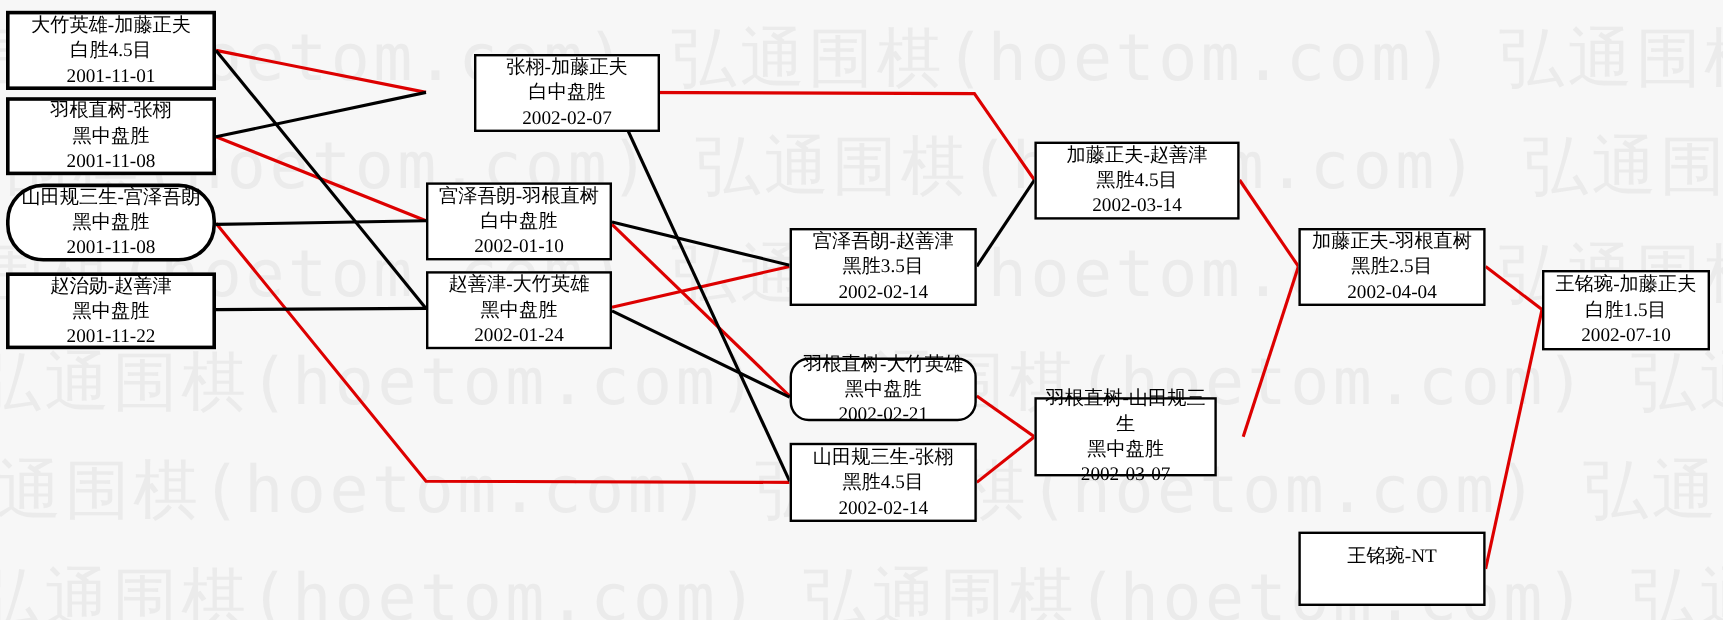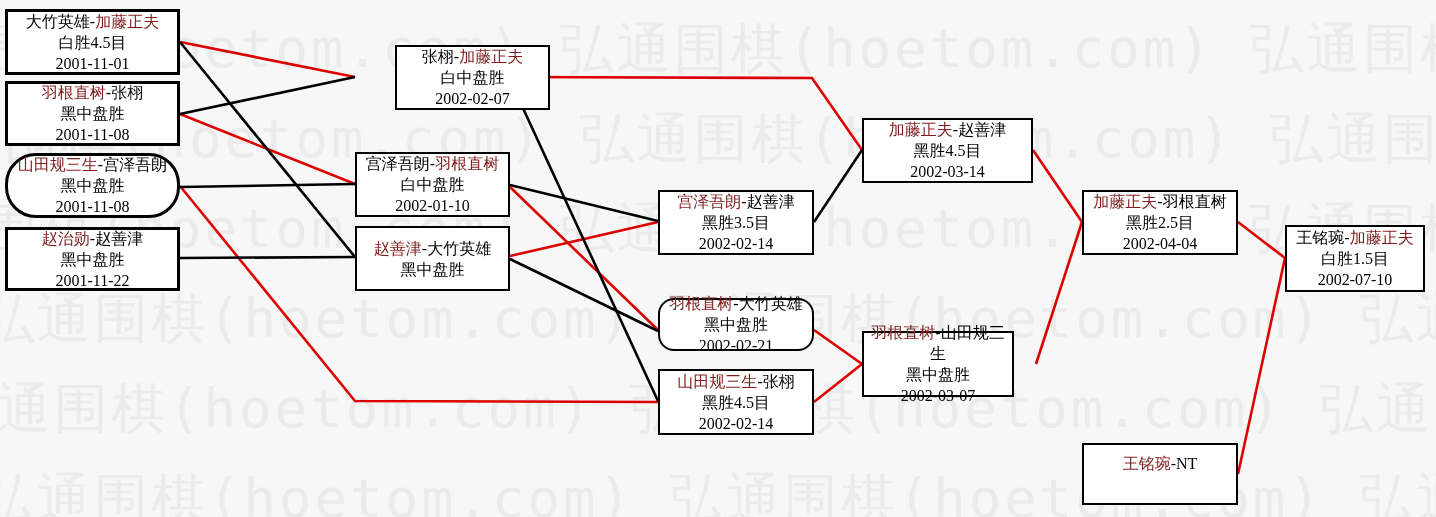--- a/index.html
+++ b/index.html
@@ -22,21 +22,21 @@
   .edge-black{fill:none;stroke:#000000;stroke-width:2.6;}
   
   .match-box{
     position:absolute;z-index:2;box-sizing:border-box;
     background:#ffffff;border:2px solid #000;
     display:flex;flex-direction:column;justify-content:center;
     text-align:center;font-size:16px;line-height:21px;color:#000;
   }
   .match-box.thick{border-width:3px;}
   .match-box.top-align{justify-content:flex-start;padding-top:8px;}
-  .red{color:#7f1d1d;}
+  .red{color:#000000;}
 </style>
 </head>
 <body>
 
 <div id="stage">
   <div id="watermark">
       <div class="wm-row" style="left: -130px; top: 22px; color: rgb(235, 235, 235);">弘通围棋(hoetom.com) 弘通围棋(hoetom.com) 弘通围棋(hoetom.com) </div>
       <div class="wm-row" style="left: -110px; top: 112px; color: rgb(235, 235, 235);">弘通围棋(hoetom.com) 弘通围棋(hoetom.com) 弘通围棋(hoetom.com) </div>
       <div class="wm-row" style="left: -130px; top: 202px; color: rgb(235, 235, 235);">弘通围棋(hoetom.com) 弘通围棋(hoetom.com) 弘通围棋(hoetom.com) </div>
       <div class="wm-row" style="left: -20px; top: 292px; color: rgb(235, 235, 235);">弘通围棋(hoetom.com) 弘通围棋(hoetom.com) 弘通围棋(hoetom.com) </div>
@@ -92,20 +92,21 @@
       <div>2002-02-07</div>
     </div>
     <div class="match-box" style="left: 355px; top: 152px; width: 155px; height: 65px;">
       <div><span>宫泽吾朗</span>-<span class="red">羽根直树</span></div>
       <div>白中盘胜</div>
       <div>2002-01-10</div>
     </div>
     <div class="match-box" style="left: 355px; top: 226px; width: 155px; height: 65px;">
       <div><span class="red">赵善津</span>-<span>大竹英雄</span></div>
       <div>黑中盘胜</div>
+      <div>2002-01-24</div>
     </div>
     <div class="match-box" style="left: 658px; top: 190px; width: 156px; height: 65px;">
       <div><span class="red">宫泽吾朗</span>-<span>赵善津</span></div>
       <div>黑胜3.5目</div>
       <div>2002-02-14</div>
     </div>
     <div class="match-box" style="left: 658px; top: 298px; width: 156px; height: 53px; border-radius: 16px;">
       <div><span class="red">羽根直树</span>-<span>大竹英雄</span></div>
       <div>黑中盘胜</div>
       <div>2002-02-21</div>

